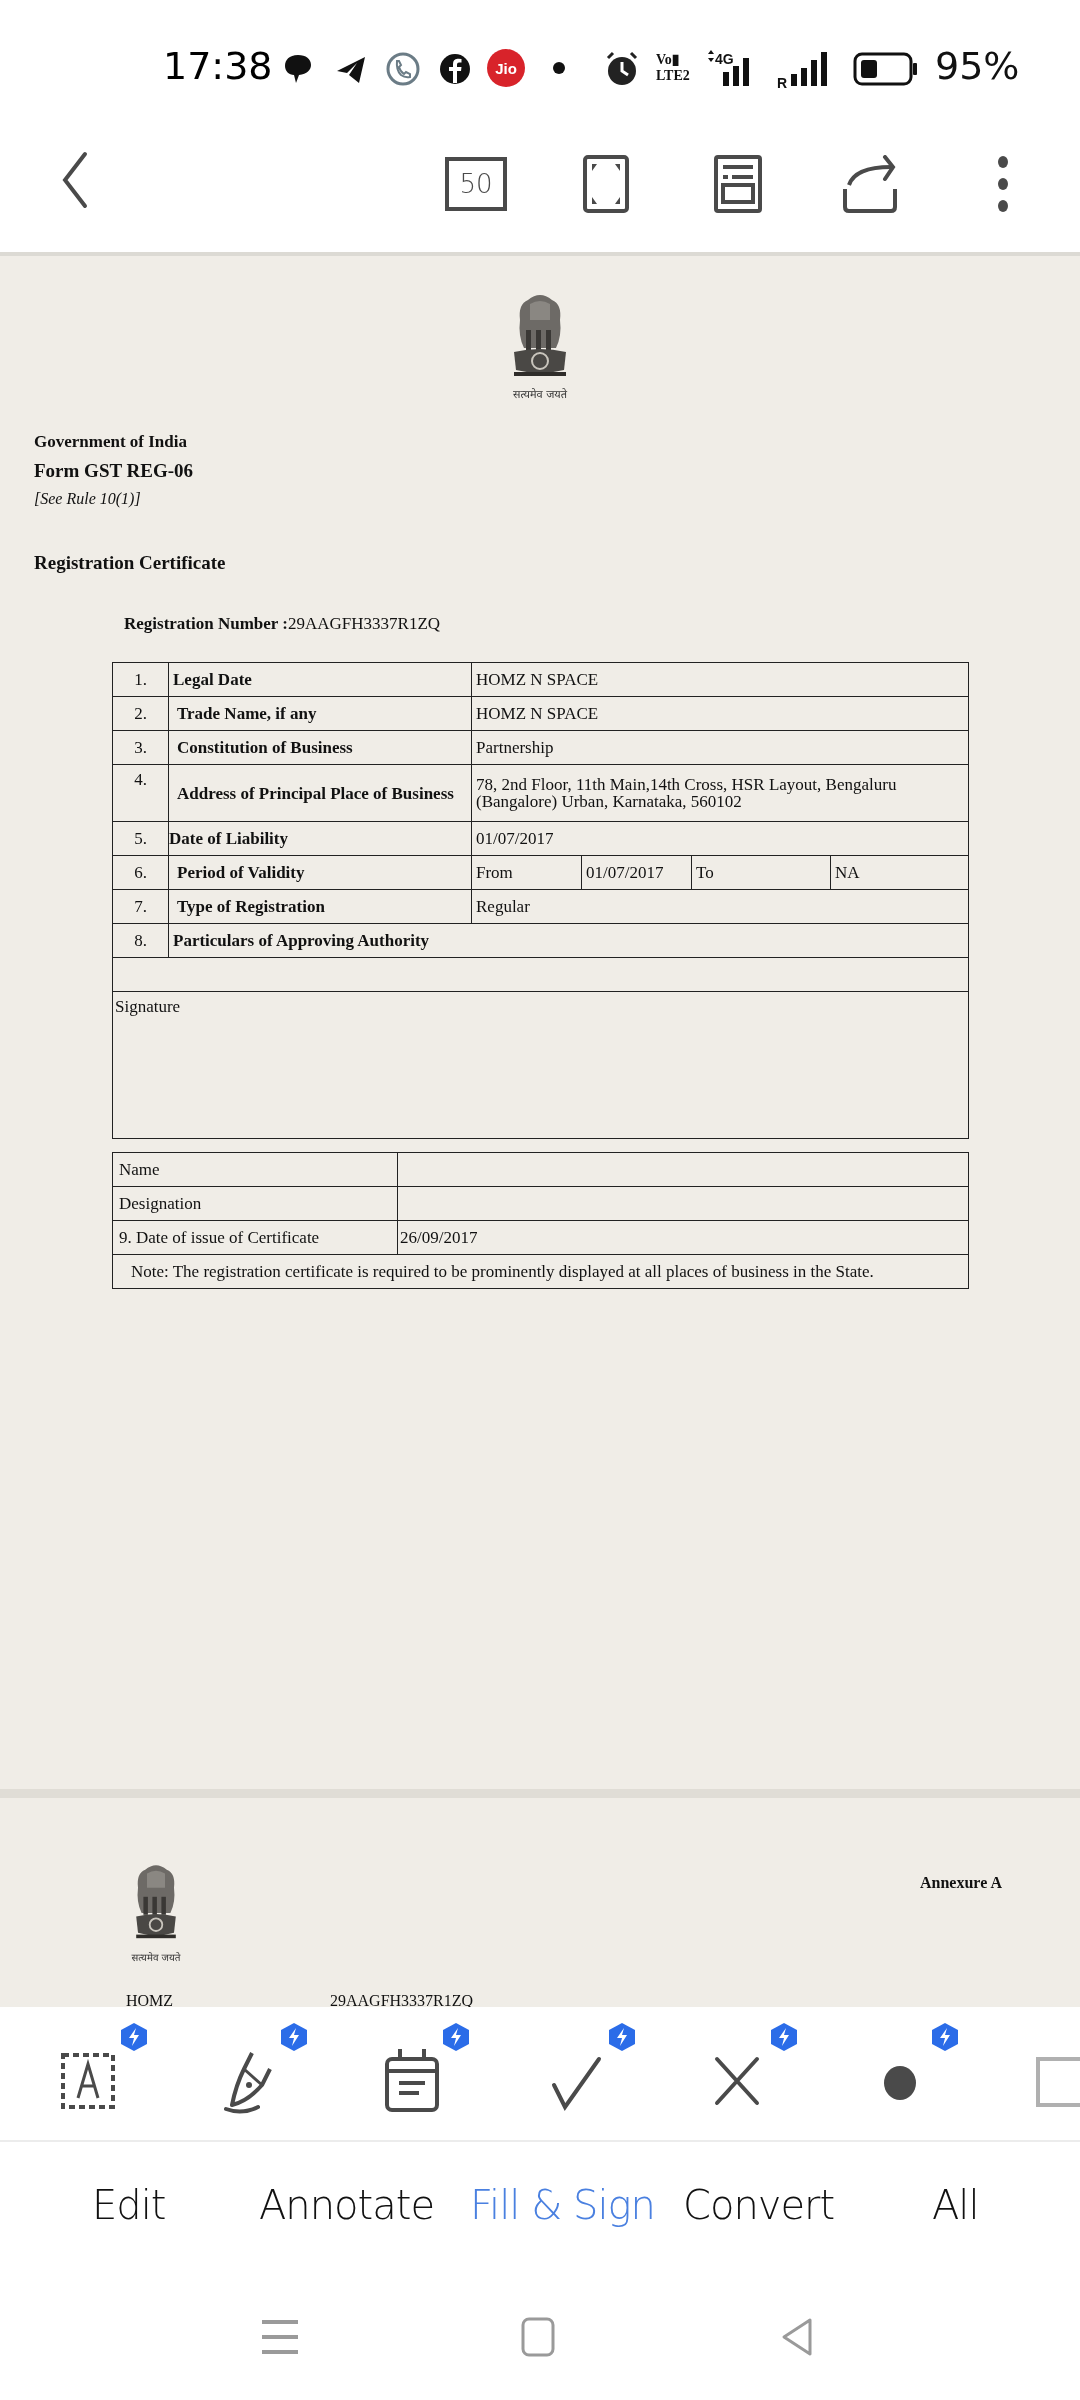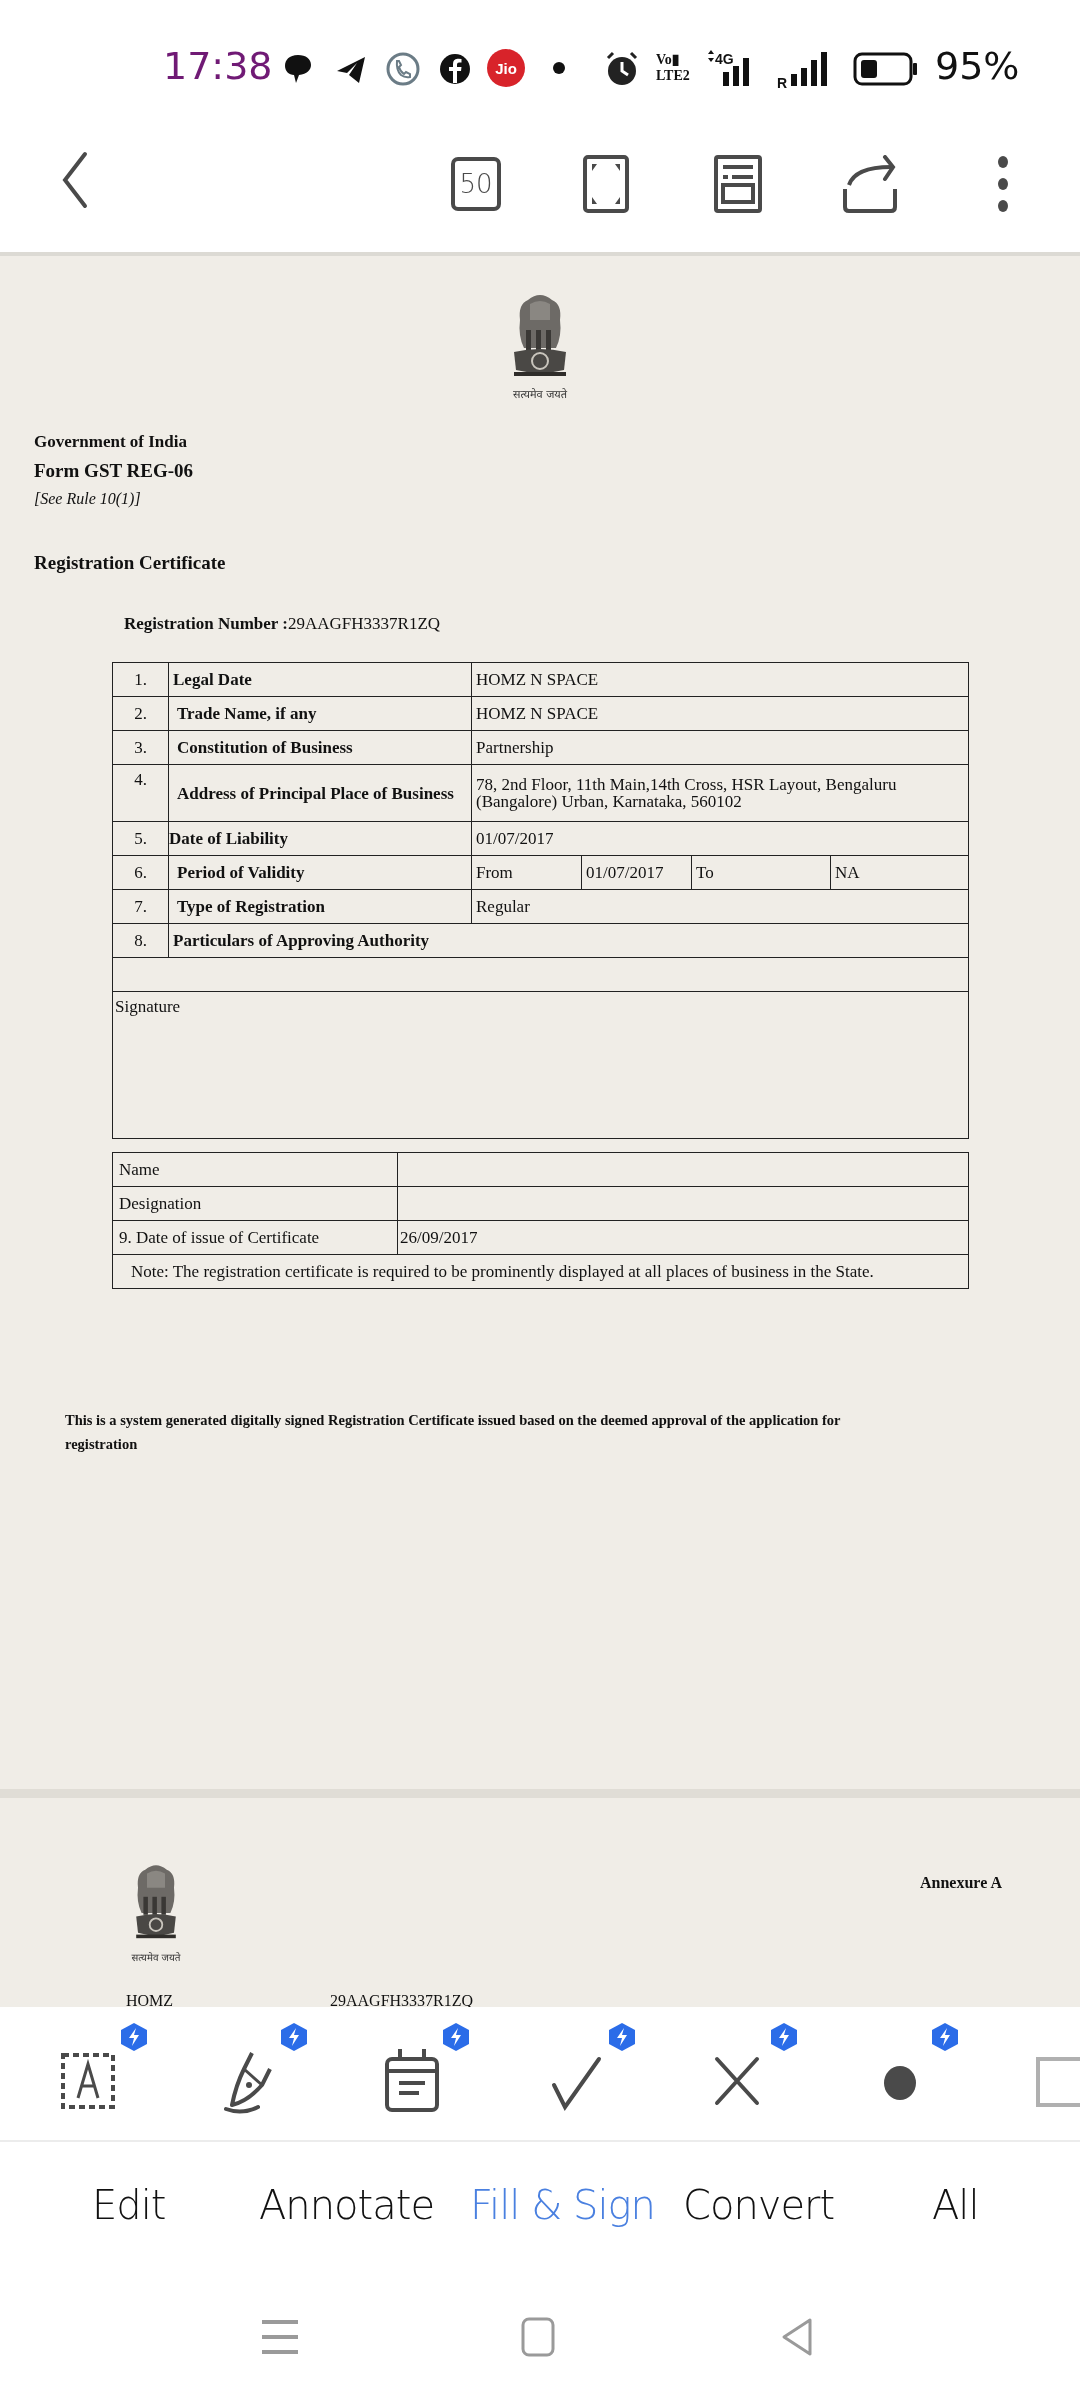--- a/index.html
+++ b/index.html
@@ -1,21 +1,21 @@
 <!DOCTYPE html>
 <html><head>
 <meta charset="utf-8">
 <style>
   html, body { margin:0; padding:0; }
   body { width:1080px; height:2400px; position:relative; overflow:hidden; background:#ffffff; font-family:"Liberation Sans", sans-serif; }
   .abs { position:absolute; }
 
   
   .statusbar { left:0; top:0; width:1080px; height:120px; background:#fff; }
-  .time { left:163px; top:44px; font-size:38px; color:#701a75; font-family:"DejaVu Sans", sans-serif; letter-spacing:0px; }
+  .time { left:163px; top:44px; font-size:38px; color:#000000; font-family:"DejaVu Sans", sans-serif; letter-spacing:0px; }
   .sb-icon { position:absolute; }
   .battery-pct { left:935px; top:44px; font-size:38px; color:#111; font-family:"DejaVu Sans", sans-serif; }
 
   
   .toolbar { left:0; top:120px; width:1080px; height:132px; background:#fff; }
   .toolbar-divider { left:0; top:252px; width:1080px; height:4px; background:#dcdad4; }
   .tb-btn { position:absolute; display:flex; align-items:center; justify-content:center; }
 
   
   .doc { left:0; top:256px; width:1080px; height:1751px; background:#f0ede7; overflow:hidden; }
@@ -104,21 +104,21 @@
   <span class="abs battery-pct">95%</span>
 </div>
 
 <div class="abs toolbar">
   <div class="tb-btn" style="left:40px;top:20px;width:70px;height:80px;">
     <svg width="40" height="60" viewBox="0 0 40 60">
       <path d="M30 4 L10 30 L30 56" fill="none" stroke="#4a4a4a" stroke-width="4" stroke-linecap="round"></path>
     </svg>
   </div>
   <div class="tb-btn" style="left:440px;top:28px;width:72px;height:72px;">
-    <div style="width:50px;height:54px;border:4px solid #4a4a4a;border-radius:7px;display:flex;align-items:center;justify-content:center;box-sizing:border-box;">
+    <div style="width:62px;height:54px;border:4px solid #4a4a4a;border-radius:0;display:flex;align-items:center;justify-content:center;box-sizing:border-box;">
       <span style="font-size:26px;color:#4a4a4a;font-family:'DejaVu Sans',sans-serif;font-weight:300;">50</span>
     </div>
   </div>
   <div class="tb-btn" style="left:570px;top:28px;width:72px;height:72px;">
     <svg width="46" height="58" viewBox="0 0 46 58">
       <rect x="2" y="2" width="42" height="54" rx="3" fill="none" stroke="#4a4a4a" stroke-width="4"></rect>
       <path d="M9 9 L14 9 L9 16 Z M37 9 L32 9 L37 16 Z M9 49 L14 49 L9 42 Z M37 49 L32 49 L37 42 Z" fill="#4a4a4a"></path>
     </svg>
   </div>
   <div class="tb-btn" style="left:702px;top:28px;width:72px;height:72px;">
@@ -250,24 +250,20 @@
     <tr>
       <td>9. Date of issue of Certificate</td>
       <td style="padding-left:2px">26/09/2017</td>
     </tr>
     <tr>
       <td colspan="2" style="padding-left:18px">Note: The registration certificate is required to be prominently displayed at all places of business in the State.</td>
     </tr>
   </tbody>
     </table>
 
-  <div class="abs serif" style="left:65px;top:1152px;width:960px;font-size:14.5px;font-weight:bold;line-height:24px;">
-    <div>This is a system generated digitally signed Registration Certificate issued based on the deemed approval of the application for</div>
-    <div>registration</div>
-  </div>
 
   <div class="abs page-break"></div>
 
   <div class="abs" style="left:120px;top:1600px;width:72px;height:112px;">
     <svg width="72" height="96" viewBox="0 0 80 96">
       <path d="M28 10 Q40 0 52 10 Q62 14 60 30 Q62 46 56 58 L24 58 Q18 46 20 30 Q18 14 28 10 Z" fill="#6d6a66"></path>
       <path d="M30 14 Q40 8 50 14 L50 30 L30 30 Z" fill="#8a8782"></path>
       <rect x="26" y="40" width="5" height="20" fill="#3a3835"></rect>
       <rect x="36" y="40" width="5" height="20" fill="#3a3835"></rect>
       <rect x="46" y="40" width="5" height="20" fill="#3a3835"></rect>

